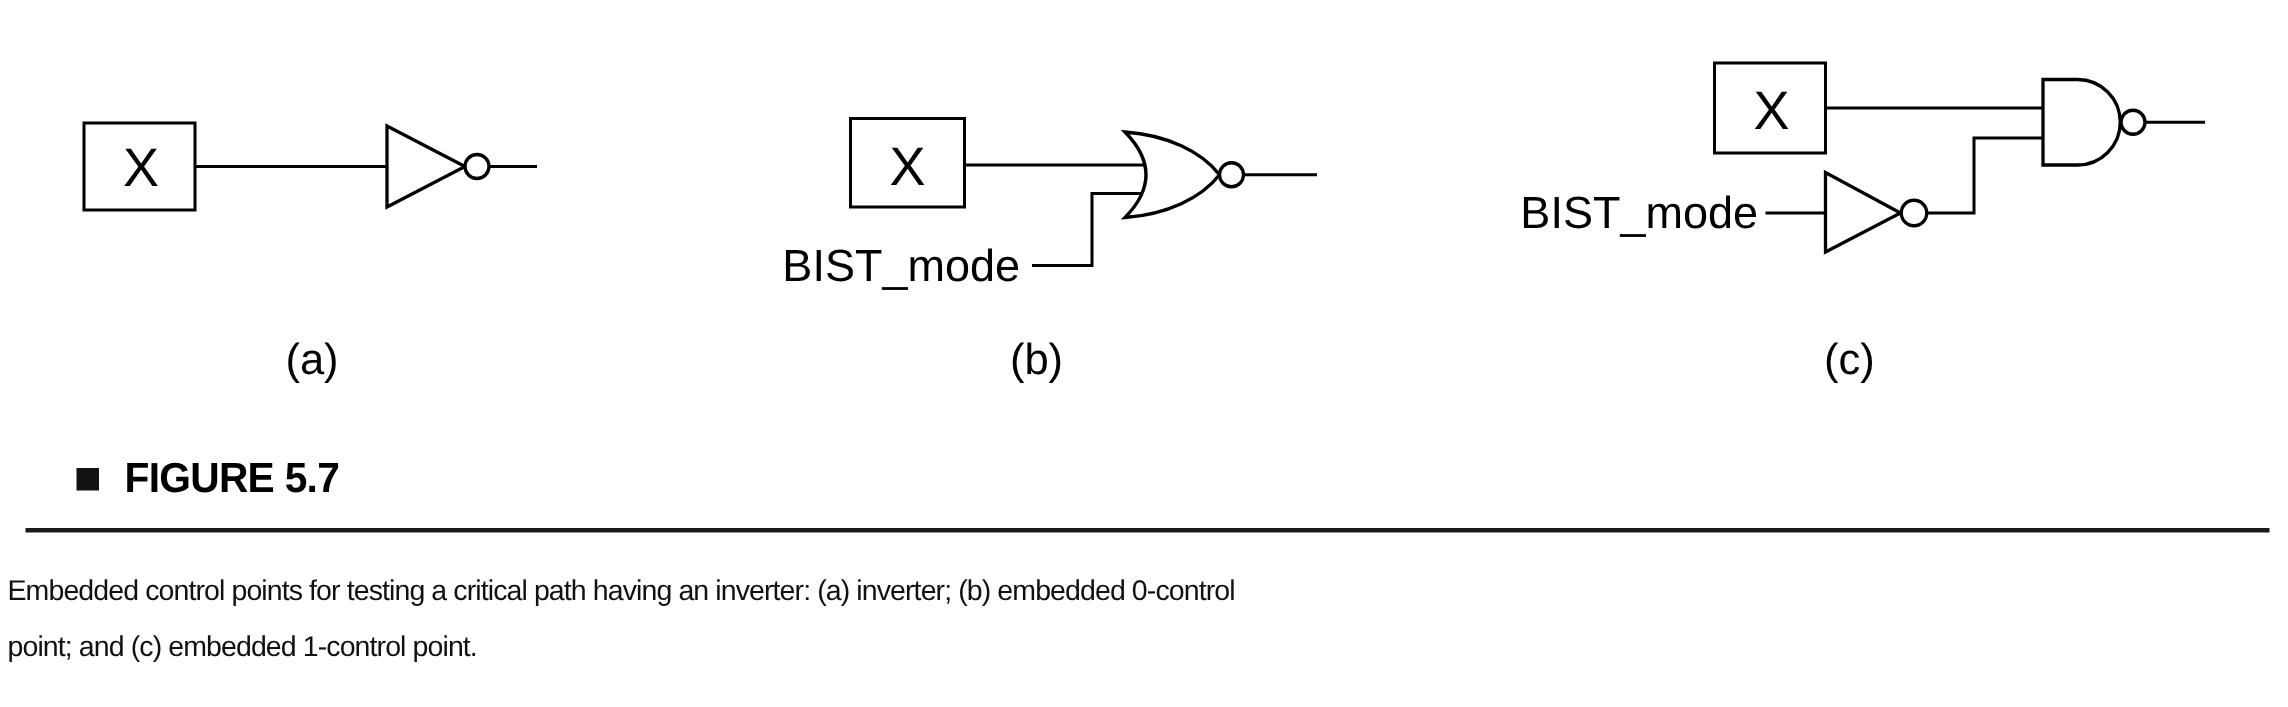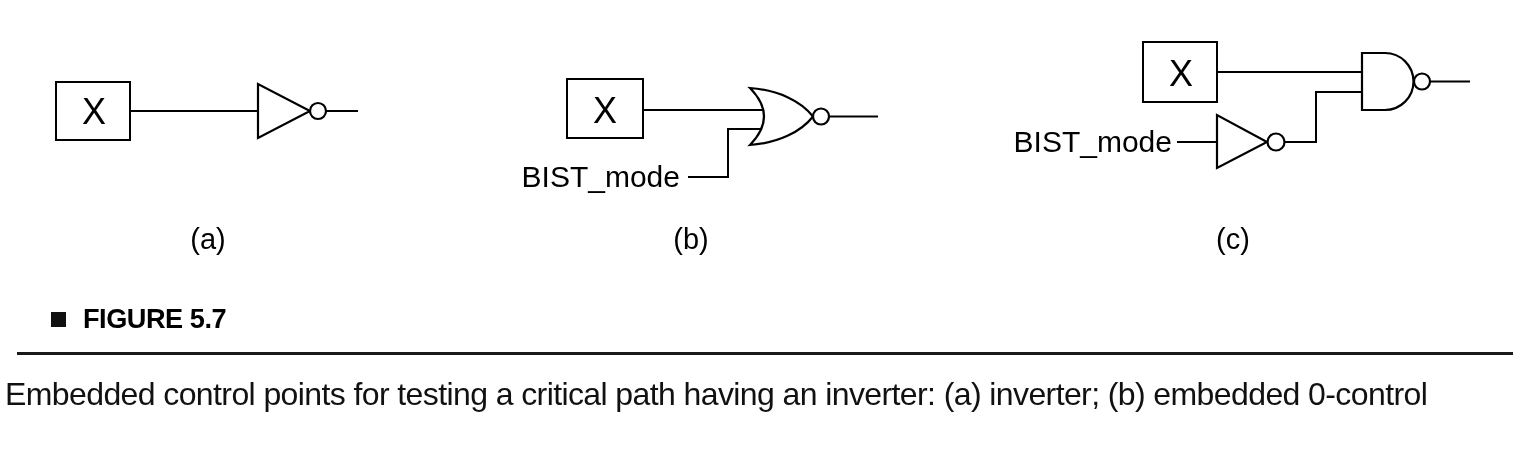--- a/index.html
+++ b/index.html
@@ -34,21 +34,21 @@
     font-weight: bold; font-size: 28px; letter-spacing: -0.5px;
     transform: scaleX(0.97); transform-origin: left center;
     white-space: nowrap;
   }
   .rule {
     position: absolute; left: 17px; top: 352px;
     width: 1496px; height: 3px; background: #1a1a1a;
   }
   .caption {
     position: absolute; left: 5px; top: 376px;
-    font-size: 32px; line-height: 37px; letter-spacing: -0.6px;
+    font-size: 19px; line-height: 37px; letter-spacing: -0.6px;
     color: #111111;
   }
   .caption-line { white-space: nowrap; }
 </style>
 </head>
 <body>
 
 <svg class="diagrams" viewBox="0 0 1525 275">
 
   <g>
@@ -91,13 +91,14 @@
 
 <div class="heading">
   <span class="bullet"></span>
   <span class="heading-text">FIGURE 5.7</span>
 </div>
 
 <div class="rule"></div>
 
 <div class="caption">
   <div class="caption-line">Embedded control points for testing a critical path having an inverter: (a) inverter; (b) embedded 0-control</div>
+  <div class="caption-line">point; and (c) embedded 1-control point.</div>
 </div>
 
 </body></html>

